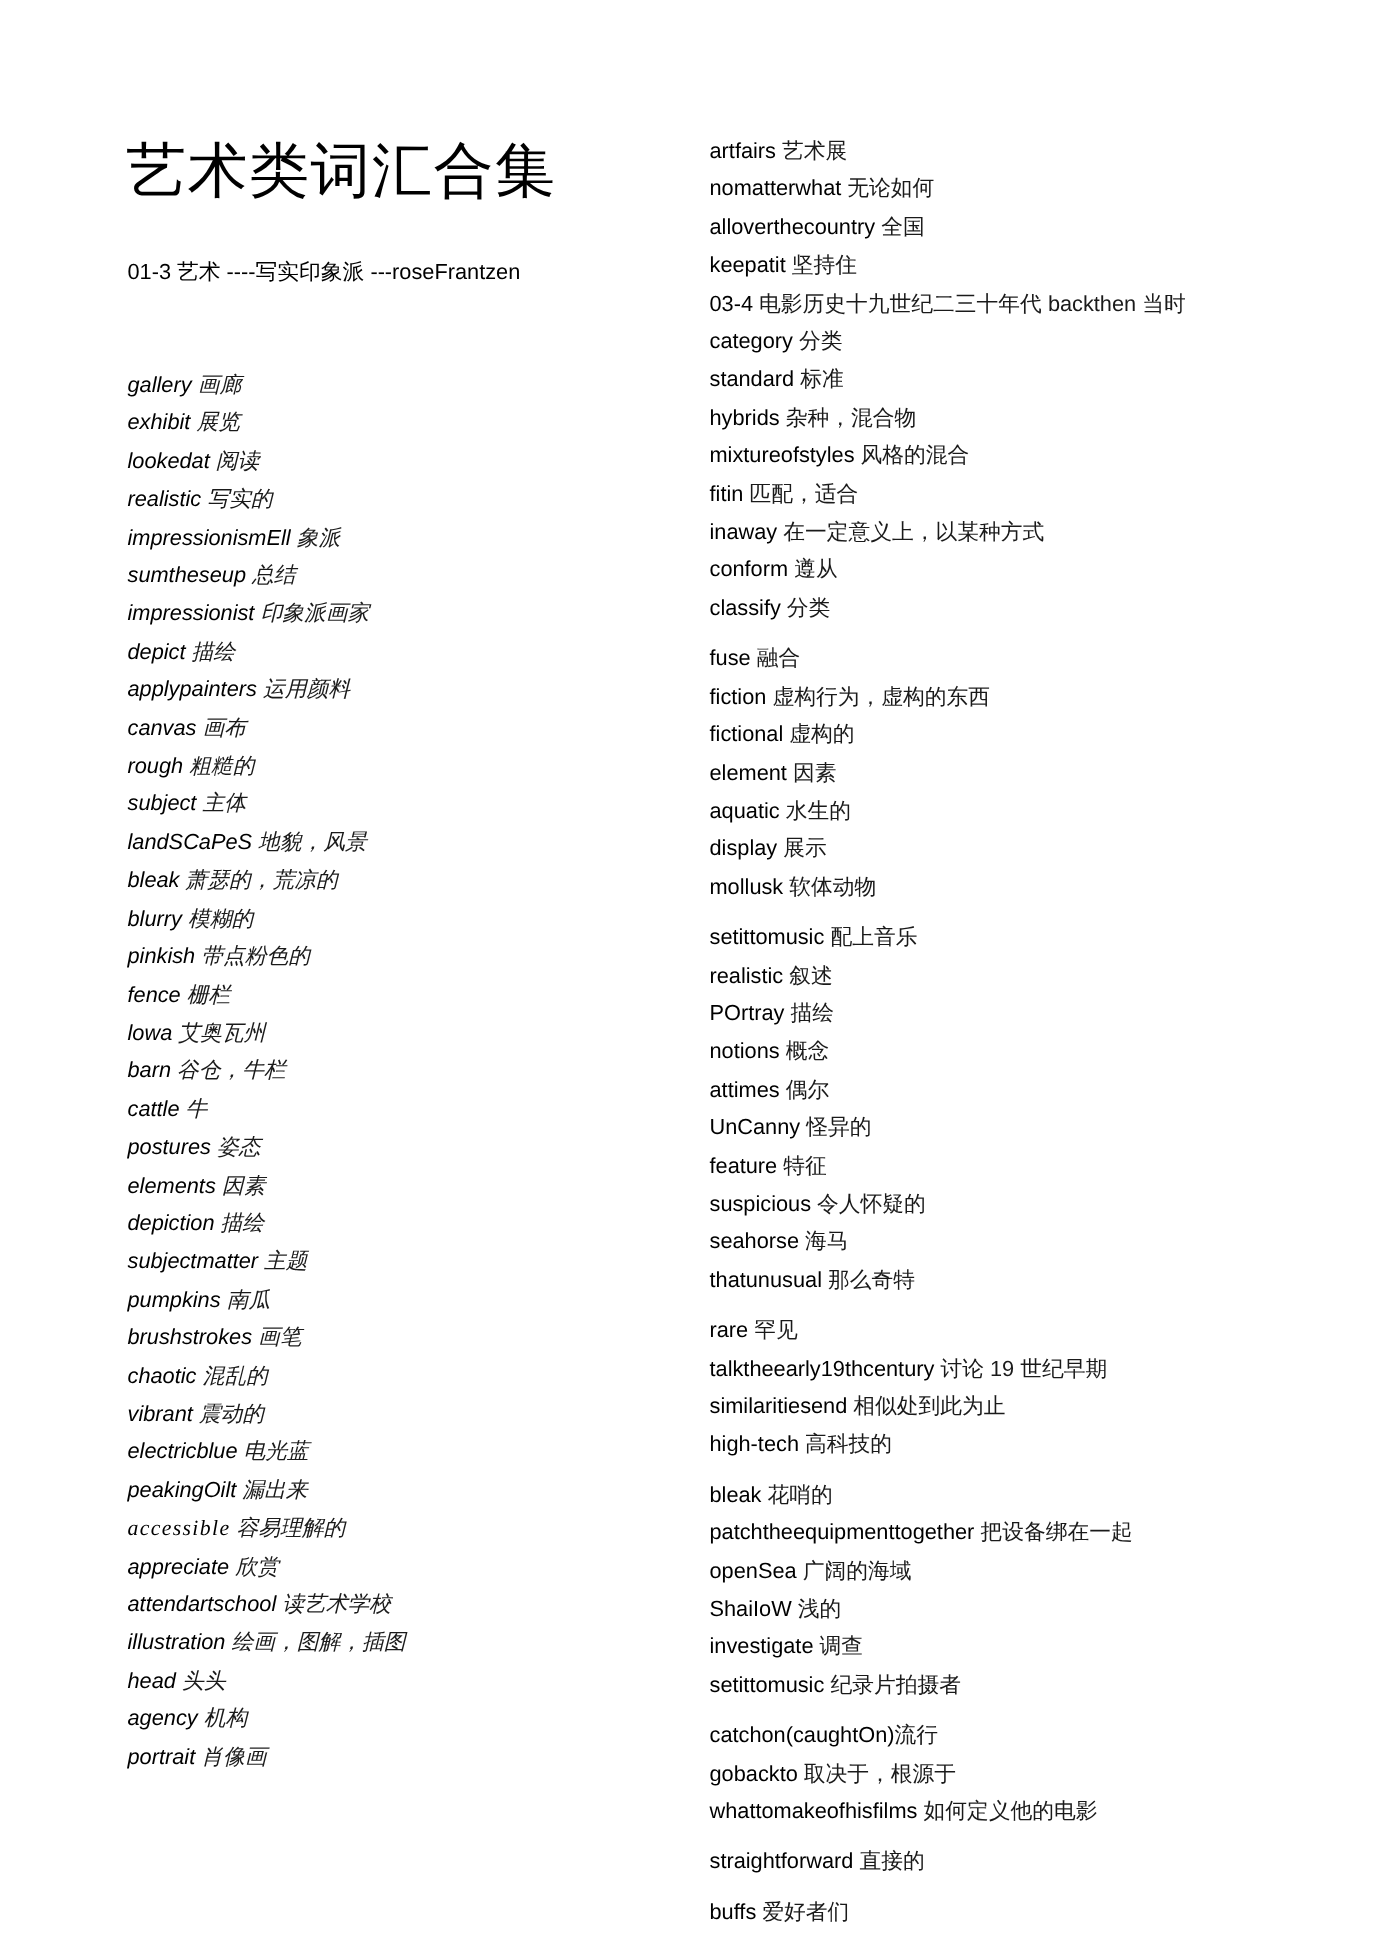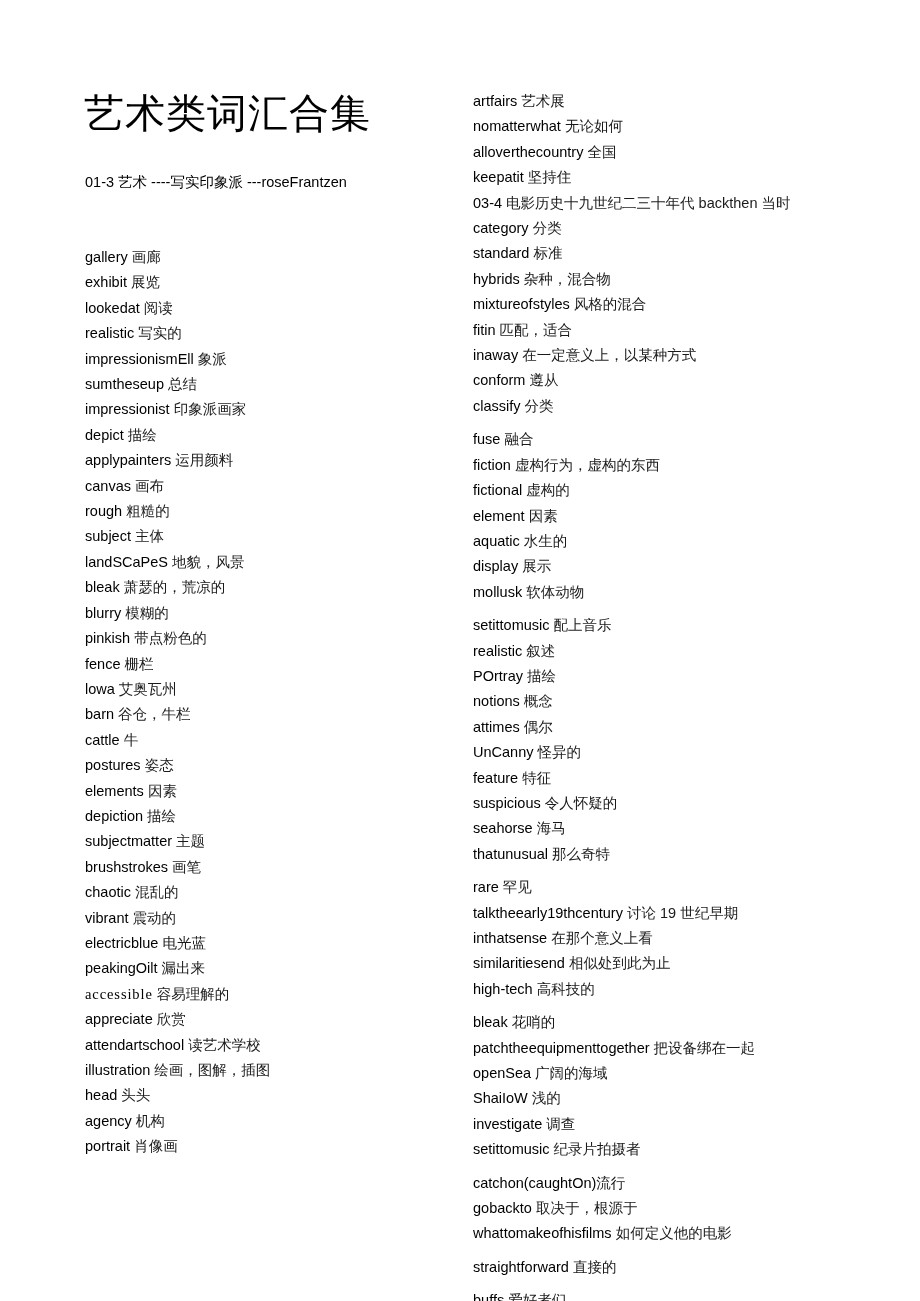--- a/index.html
+++ b/index.html
@@ -92,20 +92,21 @@
   .entry.face-serif .term {
     font-family: "Liberation Serif", "DejaVu Serif", serif;
     letter-spacing: 0.9px;
   }
 
   .left-start {
     position: absolute;
     left: 0;
     top: 245px;
     width: 370px;
+    font-style: italic;
   }
   .right-start {
     position: absolute;
     left: 0;
     top: 89px;
     width: 358px;
   }
 </style>
 </head>
 <body>
@@ -136,20 +137,21 @@
           <li class="entry"><span class="term">blurry</span> <span class="gloss">模糊的</span></li>
           <li class="entry"><span class="term">pinkish</span> <span class="gloss">带点粉色的</span></li>
           <li class="entry"><span class="term">fence</span> <span class="gloss">栅栏</span></li>
           <li class="entry"><span class="term">lowa</span> <span class="gloss">艾奥瓦州</span></li>
           <li class="entry"><span class="term">barn</span> <span class="gloss">谷仓，牛栏</span></li>
           <li class="entry"><span class="term">cattle</span> <span class="gloss">牛</span></li>
           <li class="entry"><span class="term">postures</span> <span class="gloss">姿态</span></li>
           <li class="entry"><span class="term">elements</span> <span class="gloss">因素</span></li>
           <li class="entry"><span class="term">depiction</span> <span class="gloss">描绘</span></li>
           <li class="entry"><span class="term">subjectmatter</span> <span class="gloss">主题</span></li>
+          <li class="entry"><span class="term">pumpkins</span> <span class="gloss">南瓜</span></li>
           <li class="entry"><span class="term">brushstrokes</span> <span class="gloss">画笔</span></li>
           <li class="entry"><span class="term">chaotic</span> <span class="gloss">混乱的</span></li>
           <li class="entry"><span class="term">vibrant</span> <span class="gloss">震动的</span></li>
           <li class="entry"><span class="term">electricblue</span> <span class="gloss">电光蓝</span></li>
           <li class="entry"><span class="term">peakingOilt</span> <span class="gloss">漏出来</span></li>
           <li class="entry face-serif"><span class="term">accessible</span> <span class="gloss">容易理解的</span></li>
           <li class="entry"><span class="term">appreciate</span> <span class="gloss">欣赏</span></li>
           <li class="entry"><span class="term">attendartschool</span> <span class="gloss">读艺术学校</span></li>
           <li class="entry"><span class="term">illustration</span> <span class="gloss">绘画，图解，插图</span></li>
           <li class="entry"><span class="term">head</span> <span class="gloss">头头</span></li>
@@ -187,21 +189,20 @@
           <li class="entry"><span class="term">POrtray</span> <span class="gloss">描绘</span></li>
           <li class="entry"><span class="term">notions</span> <span class="gloss">概念</span></li>
           <li class="entry"><span class="term">attimes</span> <span class="gloss">偶尔</span></li>
           <li class="entry"><span class="term">UnCanny</span> <span class="gloss">怪异的</span></li>
           <li class="entry"><span class="term">feature</span> <span class="gloss">特征</span></li>
           <li class="entry"><span class="term">suspicious</span> <span class="gloss">令人怀疑的</span></li>
           <li class="entry"><span class="term">seahorse</span> <span class="gloss">海马</span></li>
           <li class="entry"><span class="term">thatunusual</span> <span class="gloss">那么奇特</span></li>
           <li class="entry gap-before"><span class="term">rare</span> <span class="gloss">罕见</span></li>
           <li class="entry"><span class="term">talktheearly19thcentury</span> <span class="gloss">讨论 19 世纪早期</span></li>
-          <li class="entry"><span class="term">inthatsense</span> <span class="gloss">在那个意义上看</span></li>
           <li class="entry"><span class="term">similaritiesend</span> <span class="gloss">相似处到此为止</span></li>
           <li class="entry"><span class="term">high-tech</span> <span class="gloss">高科技的</span></li>
           <li class="entry gap-before"><span class="term">bleak</span> <span class="gloss">花哨的</span></li>
           <li class="entry"><span class="term">patchtheequipmenttogether</span> <span class="gloss">把设备绑在一起</span></li>
           <li class="entry"><span class="term">openSea</span> <span class="gloss">广阔的海域</span></li>
           <li class="entry"><span class="term">ShaiIoW</span> <span class="gloss">浅的</span></li>
           <li class="entry"><span class="term">investigate</span> <span class="gloss">调查</span></li>
           <li class="entry"><span class="term">setittomusic</span> <span class="gloss">纪录片拍摄者</span></li>
           <li class="entry gap-before"><span class="term">catchon(caughtOn)</span><span class="gloss">流行</span></li>
           <li class="entry"><span class="term">gobackto</span> <span class="gloss">取决于，根源于</span></li>

